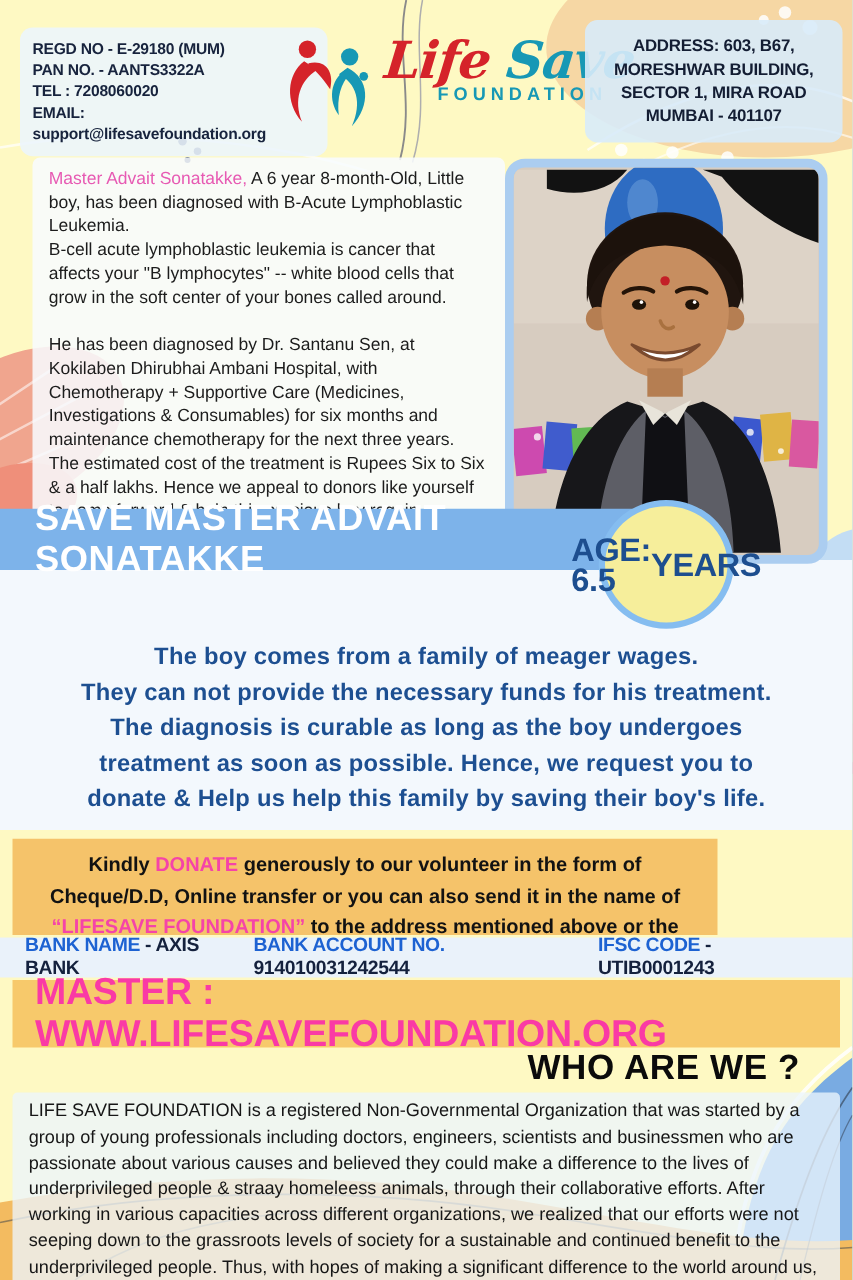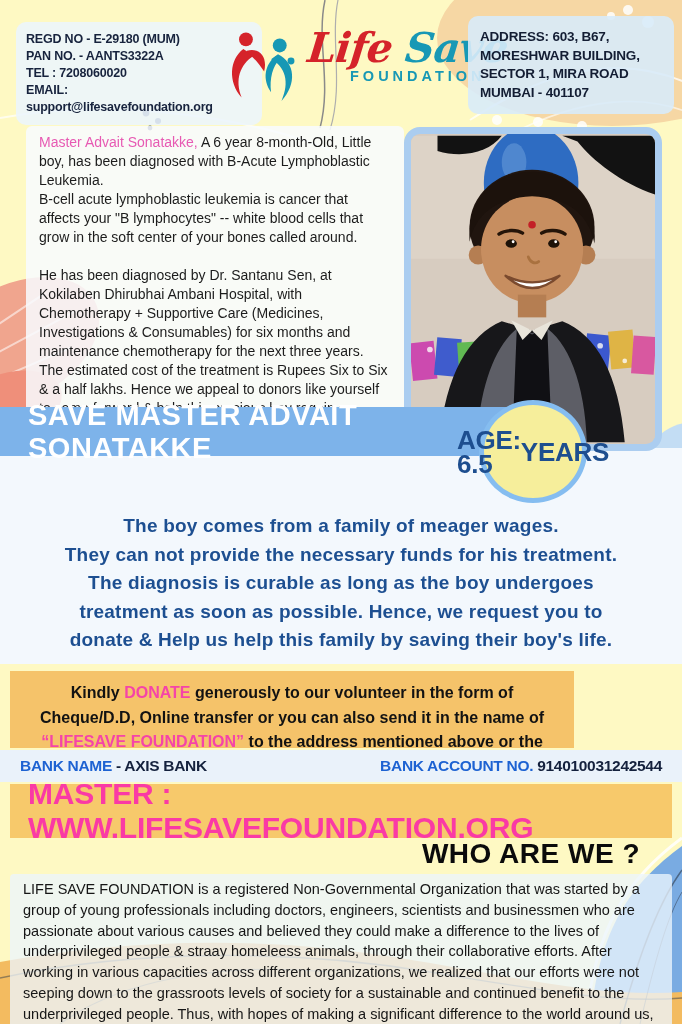--- a/index.html
+++ b/index.html
@@ -18,21 +18,21 @@
     font-weight:bold;font-size:12.5px;line-height:17px;color:#17233d;letter-spacing:-.2px;
   }
   .logo{position:absolute;left:226px;top:26px;z-index:2;display:flex;align-items:flex-start;}
   .logo-text{margin-left:4px;}
   .logo-script{font-family:"DejaVu Serif",serif;font-style:italic;font-weight:bold;
     font-size:41px;line-height:44px;transform:skewX(-6deg);letter-spacing:-1px;}
   .logo-script .life{color:#d5232a;}
   .logo-script .save{color:#1798b5;}
   .logo-sub{color:#1798b5;font-weight:bold;font-size:14.5px;letter-spacing:4px;margin:-2px 0 0 42px;}
   .address{
-    position:absolute;right:8px;top:16px;width:182px;z-index:2;text-align:left;
+    position:absolute;right:8px;top:16px;width:182px;z-index:2;text-align:center;
     background:rgba(216,235,250,.9);border-radius:10px;padding:12px 12px;
     font-weight:bold;font-size:13.5px;line-height:18.5px;color:#131d33;letter-spacing:-.2px;
   }
 
   
   .intro-panel{
     position:absolute;left:26px;top:126px;width:352px;z-index:2;
     background:rgba(248,252,255,.86);border-radius:6px;padding:7px 13px;
     font-size:14px;line-height:19px;color:#1c1c1c;
   }
@@ -244,20 +244,21 @@
 treatment as soon as possible. Hence, we request you to
 donate &amp; Help us help this family by saving their boy's life.</div>
 
   <div class="donate-box">
     <span>Kindly </span><span class="pink2">DONATE</span><span> generously to our volunteer in the form of Cheque/D.D, Online transfer or you can also send it in the name of </span><span class="pink2">“LIFESAVE FOUNDATION”</span><span> to the address mentioned above or the account no. mentioned below.</span>
   </div>
 
   <div class="bank-row">
     <span><span class="blbl">BANK NAME</span> <span class="bval">- AXIS BANK</span></span>
     <span><span class="blbl">BANK ACCOUNT NO.</span> <span class="bval">914010031242544</span></span>
+    <span><span class="blbl">IFSC CODE</span> <span class="bval">- UTIB0001243</span></span>
   </div>
 
   <div class="website-bar">
     <span>MASTER : WWW.LIFESAVEFOUNDATION.ORG</span>
   </div>
 
   <h2 class="who-heading">WHO ARE WE ?</h2>
   <div class="who-panel">
     <p>LIFE SAVE FOUNDATION is a registered Non-Governmental Organization that was started by a group of young professionals including doctors, engineers, scientists and businessmen who are passionate about various causes and believed they could make a difference to the lives of underprivileged people &amp; straay homeleess animals, through their collaborative efforts. After working in various capacities across different organizations, we realized that our efforts were not seeping down to the grassroots levels of society for a sustainable and continued benefit to the underprivileged people. Thus, with hopes of making a significant difference to the world around us, together we decided to unite to form LIFESAVE Foundation.</p>
   </div>

